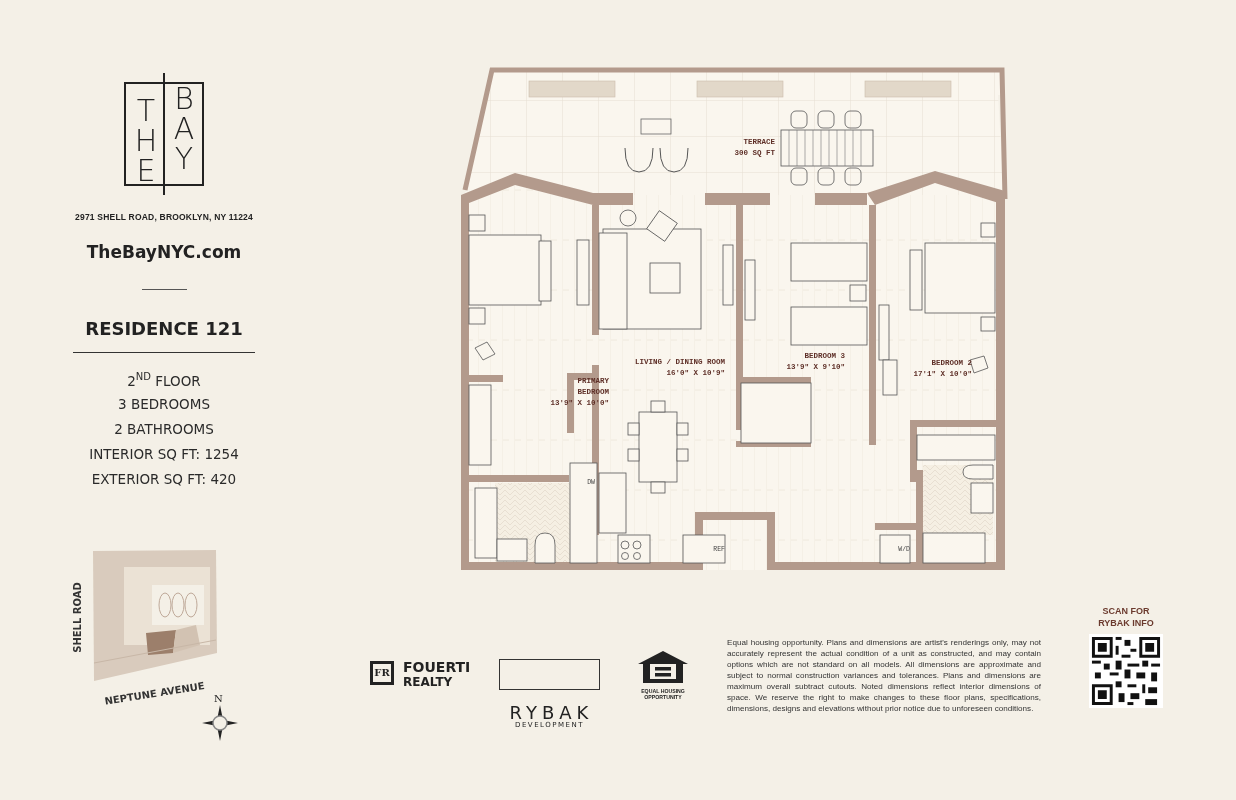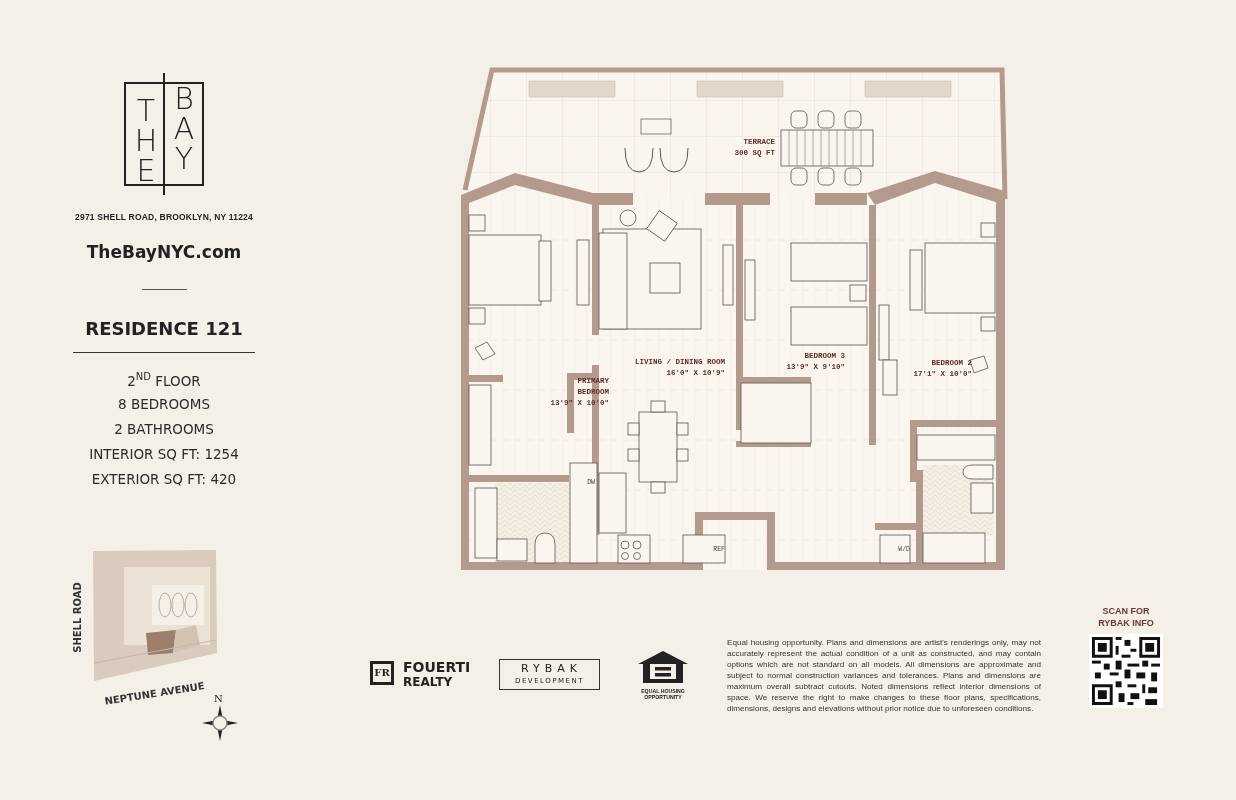--- a/index.html
+++ b/index.html
@@ -35,21 +35,21 @@
   <div class="logo-letter" style="position:absolute;left:38px;top:56px;">Y</div>
 </div>
 
 <div class="abs addr">2971 SHELL ROAD, BROOKLYN, NY 11224</div>
 <div class="abs site">TheBayNYC.com</div>
 <div class="abs short-rule"></div>
 <div class="abs res-title">RESIDENCE 121</div>
 <div class="abs long-rule"></div>
 
 <div class="abs spec" style="top:371px;"><span>2</span><sup>ND</sup><span> FLOOR</span></div>
-<div class="abs spec" style="top:396px;">8 BEDROOMS</div>
+<div class="abs spec" style="top:396px;">3 BEDROOMS</div>
 <div class="abs spec" style="top:421px;">2 BATHROOMS</div>
 <div class="abs spec" style="top:446px;">INTERIOR SQ FT: 1254</div>
 <div class="abs spec" style="top:471px;">EXTERIOR SQ FT: 420</div>
 
 <div class="abs" style="left:90px;top:545px;width:130px;height:140px;">
   <svg width="130" height="140" viewBox="0 0 130 140">
     <polygon points="3,6 126,5 127,108 4,136" fill="#d9cbbd"></polygon>
     <rect x="20" y="22" width="100" height="78" fill="#ebe2d5"></rect>
     <rect x="62" y="40" width="52" height="40" fill="#f4f0e7"></rect>
     <ellipse cx="75" cy="60" rx="6" ry="12" fill="none" stroke="#bfa999" stroke-width="1"></ellipse>
@@ -244,21 +244,21 @@
   <div class="room-label" style="left:230px;top:479px;width:40px;font-weight:400;color:#444;font-size:6.5px;">REF</div>
   <div class="room-label" style="left:425px;top:479px;width:30px;font-weight:400;color:#444;font-size:6.5px;">W/D</div>
 </div>
 
 <div class="abs" style="left:370px;top:660px;width:110px;height:30px;">
   <div style="position:absolute;left:0;top:1px;width:24px;height:24px;border:3px solid #222;box-sizing:border-box;font-family:'DejaVu Serif',serif;font-size:10px;font-weight:700;text-align:center;line-height:18px;">FR</div>
   <div class="brand-text" style="position:absolute;left:33px;top:0;font-size:14px;line-height:14px;">FOUERTI</div>
   <div class="brand-text" style="position:absolute;left:33px;top:15px;font-size:12px;line-height:14px;">REALTY</div>
 </div>
 <div class="abs" style="left:499px;top:659px;width:101px;height:31px;border:1.5px solid #333;box-sizing:border-box;text-align:center;">
-  <div style="font-family:'DejaVu Sans',sans-serif;font-size:11px;letter-spacing:5px;line-height:17px;padding-left:4px;">RYBAK</div>
+  <div style="font-family:'DejaVu Sans',sans-serif;font-size:18px;letter-spacing:5px;line-height:17px;padding-left:4px;margin-top:44px;">RYBAK</div>
   <div style="font-family:'DejaVu Sans',sans-serif;font-size:7px;letter-spacing:1.5px;line-height:9px;">DEVELOPMENT</div>
 </div>
 <div class="abs" style="left:636px;top:650px;width:54px;height:52px;">
   <svg width="54" height="34" viewBox="0 0 54 34">
     <polygon points="27,1 52,14 47,14 47,33 7,33 7,14 2,14" fill="#222"></polygon>
     <rect x="14" y="14" width="26" height="15" fill="#f4f0e7"></rect>
     <rect x="19" y="17" width="16" height="3.5" fill="#222"></rect>
     <rect x="19" y="23" width="16" height="3.5" fill="#222"></rect>
   </svg>
   <div style="font-size:5.2px;font-weight:700;text-align:center;line-height:6px;">EQUAL HOUSING</div>

